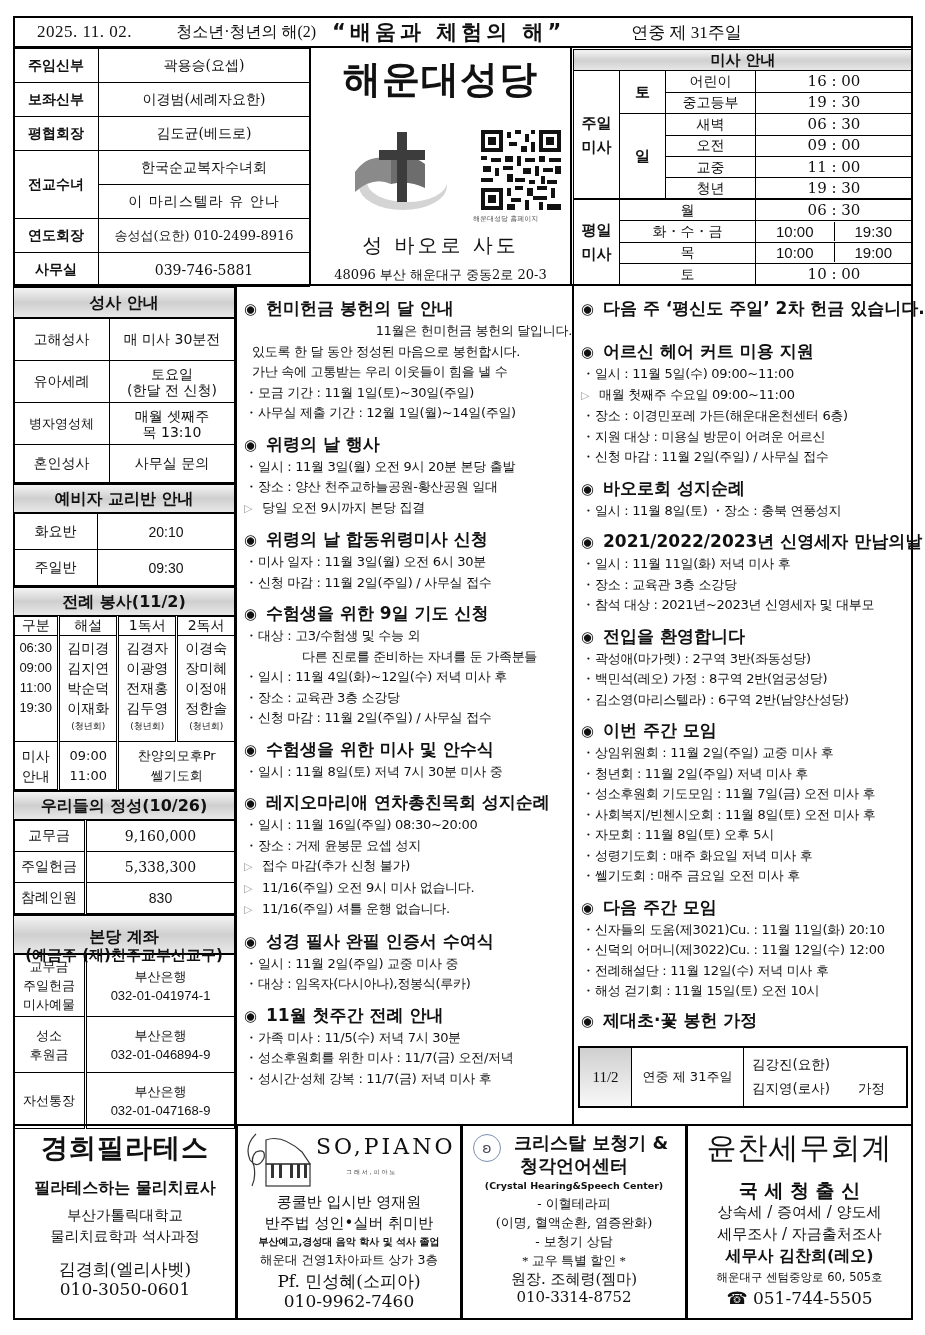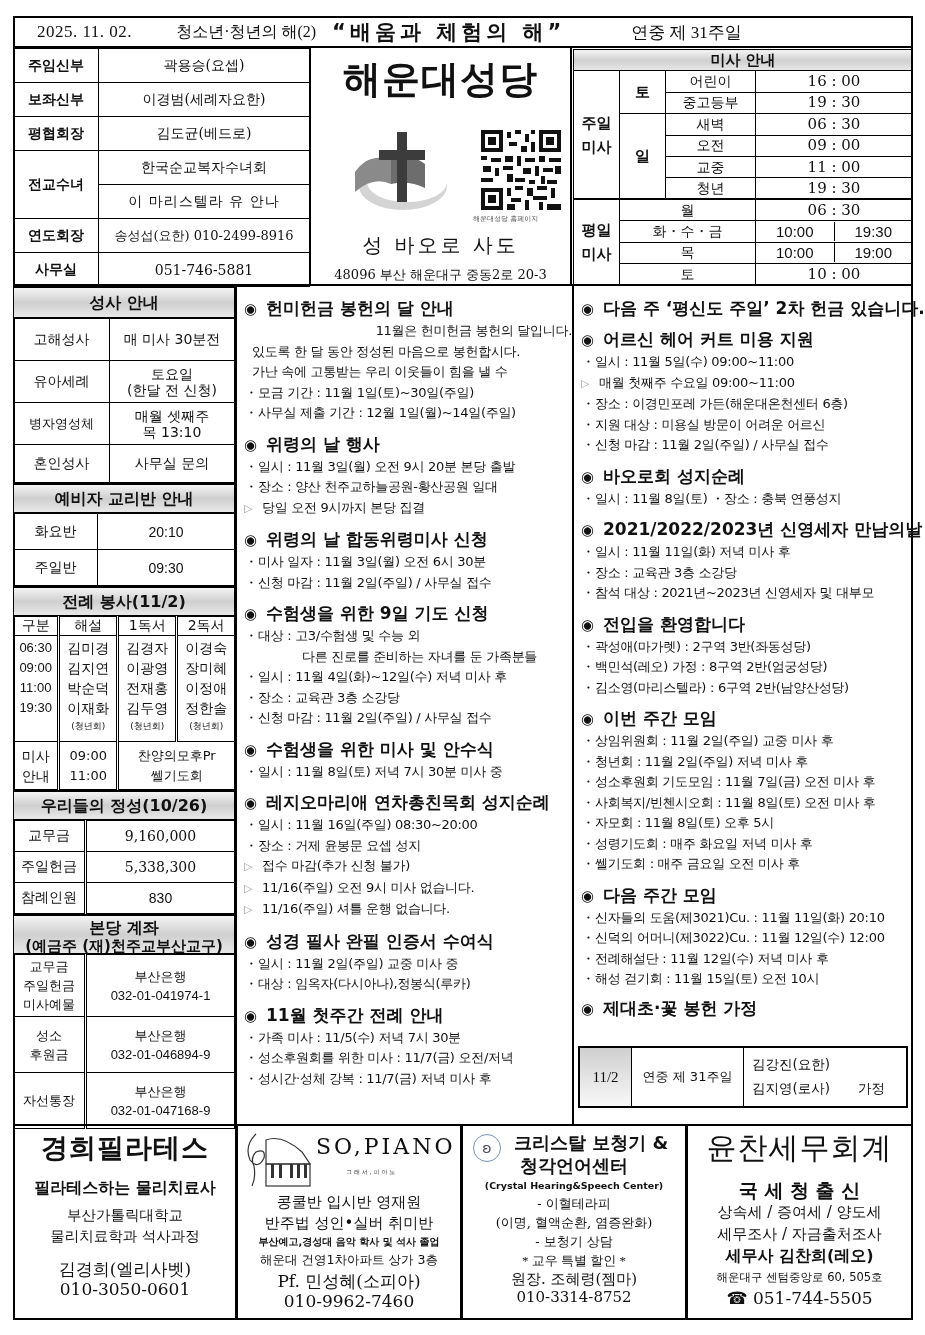--- a/index.html
+++ b/index.html
@@ -98,21 +98,21 @@
       </tr>
   <tr>
         <td class="val" style="letter-spacing:1px">이 마리스텔라 유 안나</td>
       </tr>
   <tr>
         <td class="lbl">연도회장</td>
         <td class="val" style="font-size:13px">송성섭(요한) 010-2499-8916</td>
       </tr>
   <tr>
         <td class="lbl">사무실</td>
-        <td class="val">051-746-5881</td>
+        <td class="val">039-746-5881</td>
       </tr>
 </tbody>
   </table>
 
 <div id="logo-block" class="abs">
   <div class="church">해운대성당</div>
   <svg class="abs" style="left:40px;top:82px" width="100" height="86" viewBox="0 0 100 86">
     <ellipse cx="52" cy="56" rx="44" ry="24" fill="#d4d4d4"></ellipse>
     <ellipse cx="56" cy="52" rx="40" ry="20" fill="#fff"></ellipse>
     <path d="M4 42 Q18 22 40 30 L40 54 Q22 46 4 62 Z" fill="#8a8a8a"></path>
@@ -350,21 +350,21 @@
     <tr>
           <td style="height:31px;border-right:3px double #000">주일헌금</td>
           <td style="font-family:'DejaVu Serif',serif">5,338,300</td>
         </tr>
     <tr>
           <td style="height:31px;border-right:3px double #000">참례인원</td>
           <td style="font-family:'Liberation Sans',sans-serif">830</td>
         </tr>
   </tbody>
     </table>
-  <div class="secthead gradhead" style="height:40px;line-height:18px;padding-top:3px">
+  <div class="secthead gradhead" style="height:40px;line-height:18px;padding-top:12px">
     <div>본당 계좌</div>
     <div style="font-size:15px">(예금주 (재)천주교부산교구)</div>
   </div>
   <table style="line-height:19px">
     <tbody>
         <tr>
           <td style="width:72px;height:62px;border-right:3px double #000;font-size:13px">
             <div>교무금</div>
             <div>주일헌금</div>
             <div>미사예물</div>
@@ -427,21 +427,21 @@
     <div class="ln"><span class="bul">・</span><span>일시 : 11월 2일(주일) 교중 미사 중</span></div>
     <div class="ln"><span class="bul">・</span><span>대상 : 임옥자(다시아나),정봉식(루카)</span></div>
     <div class="h"><span class="circ">◉</span><span>11월 첫주간 전례 안내</span></div>
     <div class="ln"><span class="bul">・</span><span>가족 미사 : 11/5(수) 저녁 7시 30분</span></div>
     <div class="ln"><span class="bul">・</span><span>성소후원회를 위한 미사 : 11/7(금) 오전/저녁</span></div>
     <div class="ln"><span class="bul">・</span><span>성시간·성체 강복 : 11/7(금) 저녁 미사 후</span></div>
   </div>
 
 <div id="col-right" class="abs col">
     <div class="h" style="margin-top: 0px;"><span class="circ">◉</span><span>다음 주 ‘평신도 주일’ 2차 헌금 있습니다.</span></div>
-    <div class="h" style="margin-top: 6px;"><span class="circ">◉</span><span>어르신 헤어 커트 미용 지원</span></div>
+    <div class="h" style="margin-top: 18px;"><span class="circ">◉</span><span>어르신 헤어 커트 미용 지원</span></div>
     <div class="ln"><span class="bul">・</span><span>일시 : 11월 5일(수) 09:00~11:00</span></div>
     <div class="ln"><span class="tri">▷</span><span>매월 첫째주 수요일 09:00~11:00</span></div>
     <div class="ln"><span class="bul">・</span><span>장소 : 이경민포레 가든(해운대온천센터 6층)</span></div>
     <div class="ln"><span class="bul">・</span><span>지원 대상 : 미용실 방문이 어려운 어르신</span></div>
     <div class="ln"><span class="bul">・</span><span>신청 마감 : 11월 2일(주일) / 사무실 접수</span></div>
     <div class="h" style="margin-top: 8px;"><span class="circ">◉</span><span>바오로회 성지순례</span></div>
     <div class="ln"><span class="bul">・</span><span>일시 : 11월 8일(토)  ・장소 : 충북 연풍성지</span></div>
     <div class="h" style="margin-top: 8px;"><span class="circ">◉</span><span>2021/2022/2023년 신영세자 만남의날</span></div>
     <div class="ln"><span class="bul">・</span><span>일시 : 11월 11일(화) 저녁 미사 후</span></div>
     <div class="ln"><span class="bul">・</span><span>장소 : 교육관 3층 소강당</span></div>

